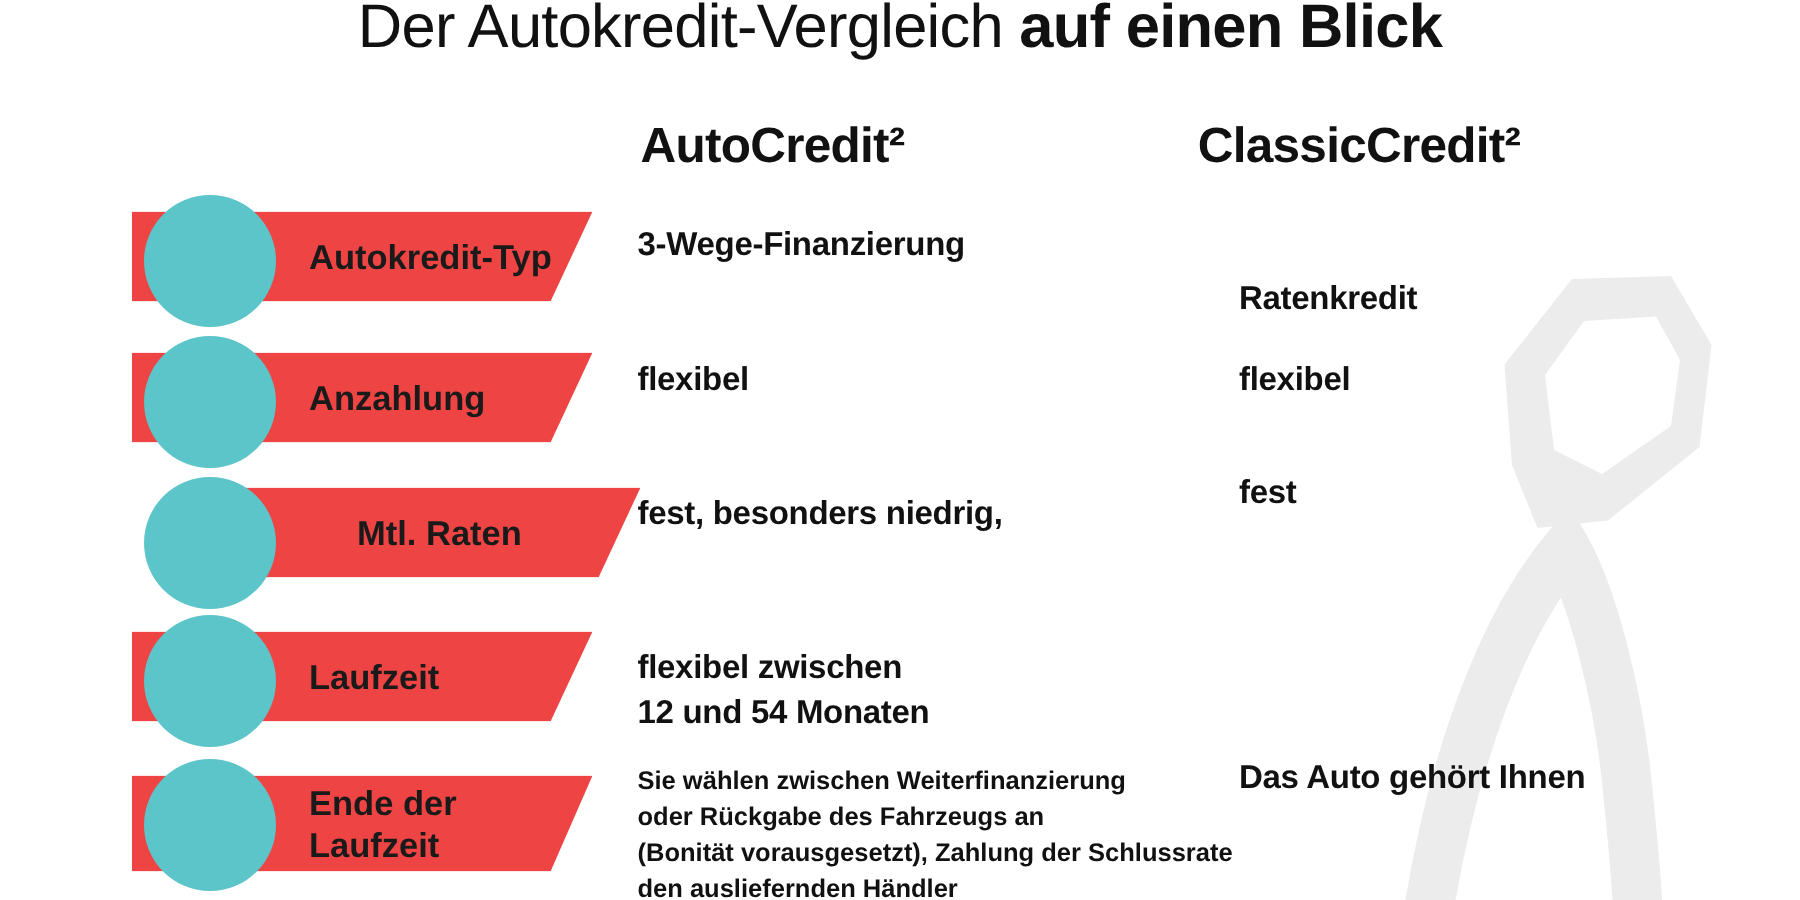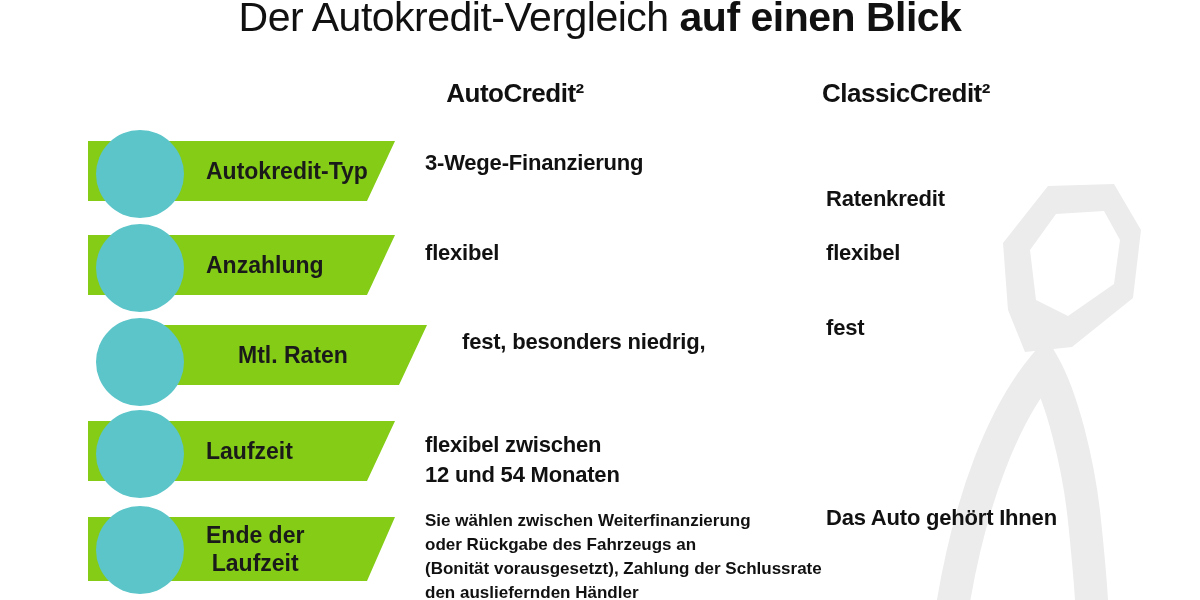--- a/index.html
+++ b/index.html
@@ -7,42 +7,42 @@
     position:relative;width:1200px;height:600px;overflow:hidden;background:#ffffff;
     font-family:"Liberation Sans",sans-serif;color:#111111;
   }
   .watermark{position:absolute;left:0;top:0;width:1200px;height:600px;z-index:0;}
   .title{
     position:absolute;left:0;top:-6px;width:1200px;margin:0;text-align:center;
     font-size:41px;font-weight:400;letter-spacing:-0.5px;white-space:nowrap;z-index:2;
   }
   .title .b{font-weight:700;}
   .col-header{
-    position:absolute;top:78px;font-size:26px;font-weight:700;text-align:center;
+    position:absolute;top:78px;font-size:33px;font-weight:700;text-align:center;
     letter-spacing:-0.5px;z-index:2;
   }
   .col-header.h1{left:400px;width:230px;}
   .col-header.h2{left:776px;width:260px;}
 
   .banner{
-    position:absolute;left:88px;width:307px;height:60px;background:#84cc16;
+    position:absolute;left:88px;width:307px;height:60px;background:#ef4444;
     clip-path:polygon(0 0,100% 0,calc(100% - 28px) 100%,0 100%);
-    z-index:1;display:flex;align-items:center;text-align:center;
+    z-index:1;display:flex;align-items:center;
   }
   .banner .lbl{padding-left:118px;font-size:23px;font-weight:700;line-height:28px;color:#1a1a1a;}
   .r1{top:141px;} .r2{top:235px;} .r3{top:325px;margin-left:32px;} .r4{top:421px;} .r5{top:517px;height:64px;}
   .circle{
     position:absolute;left:96px;width:88px;height:88px;border-radius:50%;
     background:#5bc5c9;z-index:2;
   }
   .c1{top:130px;} .c2{top:224px;} .c3{top:318px;} .c4{top:410px;} .c5{top:506px;}
 
   .val{position:absolute;font-weight:700;font-size:22px;line-height:30px;z-index:2;letter-spacing:-0.2px;}
   .av{left:425px;} .cv{left:826px;}
-  .av1{top:148px;} .av2{top:238px;} .av3{top:327px;margin-left:37px;} .av4{top:430px;}
+  .av1{top:148px;} .av2{top:238px;} .av3{top:327px;} .av4{top:430px;}
   .av5{top:509px;font-size:17px;line-height:24px;letter-spacing:0;}
   .cv1{top:160px;margin-top:24px;} .cv2{top:238px;} .cv3{top:313px;} .cv4{top:403px;} .cv5{top:503px;}
 </style>
 </head>
 <body>
 
 <div class="canvas">
 
   <svg class="watermark" viewBox="0 0 1200 600" xmlns="http://www.w3.org/2000/svg" aria-hidden="true">
     <path fill="#ececec" fill-rule="evenodd" d="M1048,186 L1114,184 L1141,230 L1133,298 L1072,347 L1025,352 L1008,310 L1003,243 Z

